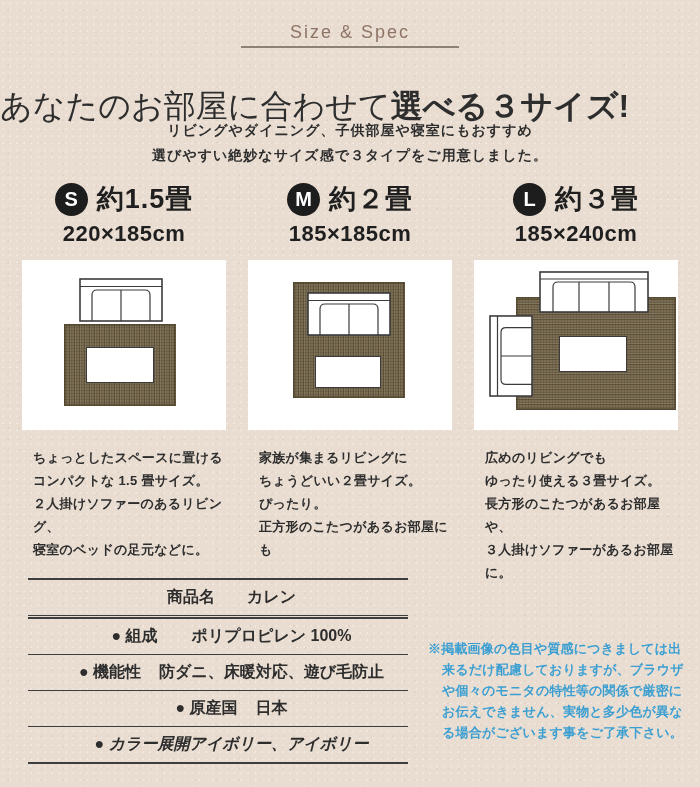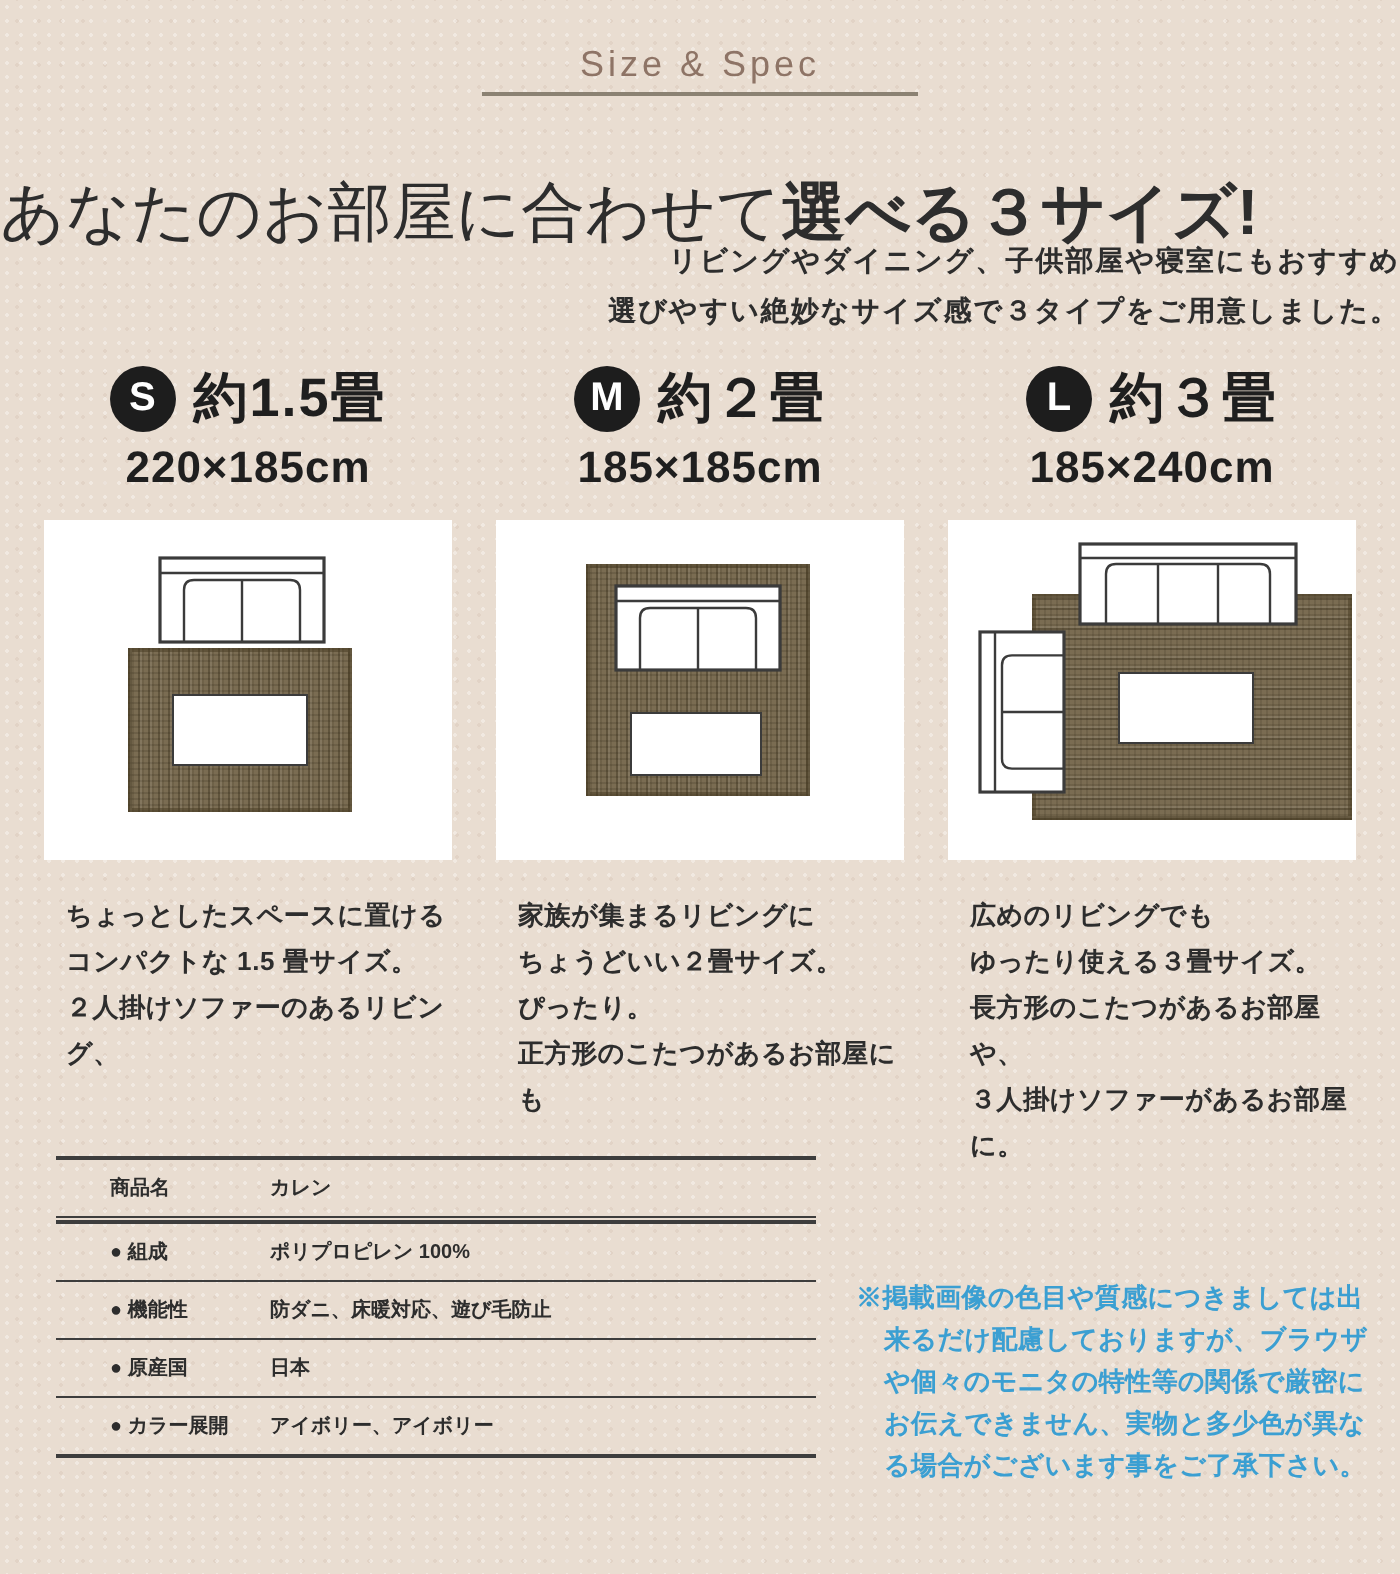--- a/index.html
+++ b/index.html
@@ -26,21 +26,21 @@
     border-bottom:2px solid #8b8273; padding-bottom:3px;
   }
   .section-label { font-size:18px; letter-spacing:2px; color:#8e7466; }
   .main-title {
     position:absolute; top:64px; left:0; width:700px; text-align:left;
     font-size:32px; color:#2d2d2d; white-space:nowrap;
   }
   .main-title .t-normal { font-weight:400; }
   .main-title .t-bold { font-weight:700; }
   .subtitle {
-    position:absolute; top:118px; left:0; width:700px; text-align:right;
+    position:absolute; top:118px; left:0; width:700px; text-align:center;
     font-size:14px; line-height:25px; letter-spacing:1px; font-weight:600;
   }
 
   
   .cards {
     position:absolute; top:180px; left:0; width:700px;
     display:flex; justify-content:center; gap:22px;
   }
   .card { width:204px; display:flex; flex-direction:column; align-items:center; }
   .card-head { display:flex; align-items:center; gap:9px; height:38px; }
@@ -71,23 +71,23 @@
   }
   .furn-table { position:absolute; background:#fff; border:1.5px solid #3b3b3b; }
   .sofa { position:absolute; }
   .sofa svg { width:100%; height:100%; display:block; }
   .sofa-v { transform:rotate(-90deg); }
 
   
   .spec-table { position:absolute; left:28px; top:578px; width:380px; border-top:2px solid #3d3d3d; }
   .spec-row {
     display:flex; align-items:center; padding:7px 0 7px 27px;
-    border-bottom:1px solid #3d3d3d; font-size:10px; font-weight:600;
-  }
-  .spec-row.last { border-bottom:2px solid #3d3d3d; }
+    border-bottom:1px solid #3d3d3d; font-size:16px; font-weight:600;justify-content:center;
+  }
+  .spec-row.last { border-bottom:2px solid #3d3d3d;font-style:italic; }
   .double-sep { height:3px; border-bottom:2px solid #3d3d3d; }
   .spec-label { min-width:80px; flex-shrink:0; }
 
   
   .disclaimer {
     position:absolute; left:428px; top:638px; width:258px;
     color:#3b9fd2; font-size:13px; line-height:21px; font-weight:700;
     padding-left:14px; text-indent:-14px; letter-spacing:.2px;
   }
 </style>
@@ -123,20 +123,21 @@
             <line x1="1" y1="8.5" x2="83" y2="8.5" stroke="#3b3b3b" stroke-width="1.2"></line>
             <path d="M13 43 L13 17 Q13 12 18 12 L66 12 Q71 12 71 17 L71 43" fill="none" stroke="#3b3b3b" stroke-width="1.2"></path>
             <line x1="42" y1="12" x2="42" y2="43" stroke="#3b3b3b" stroke-width="1.2"></line>
           </svg>
         </div>
       </div>
       <div class="desc">
         <div>ちょっとしたスペースに置ける</div>
         <div>コンパクトな 1.5 畳サイズ。</div>
         <div>２人掛けソファーのあるリビング、</div>
+        <div>寝室のベッドの足元などに。</div>
       </div>
     </div>
 
     <div class="card">
       <div class="card-head">
         <div class="badge">M</div>
         <div class="size-label">約２畳</div>
       </div>
       <div class="dims">185×185cm</div>
       <div class="illus">

